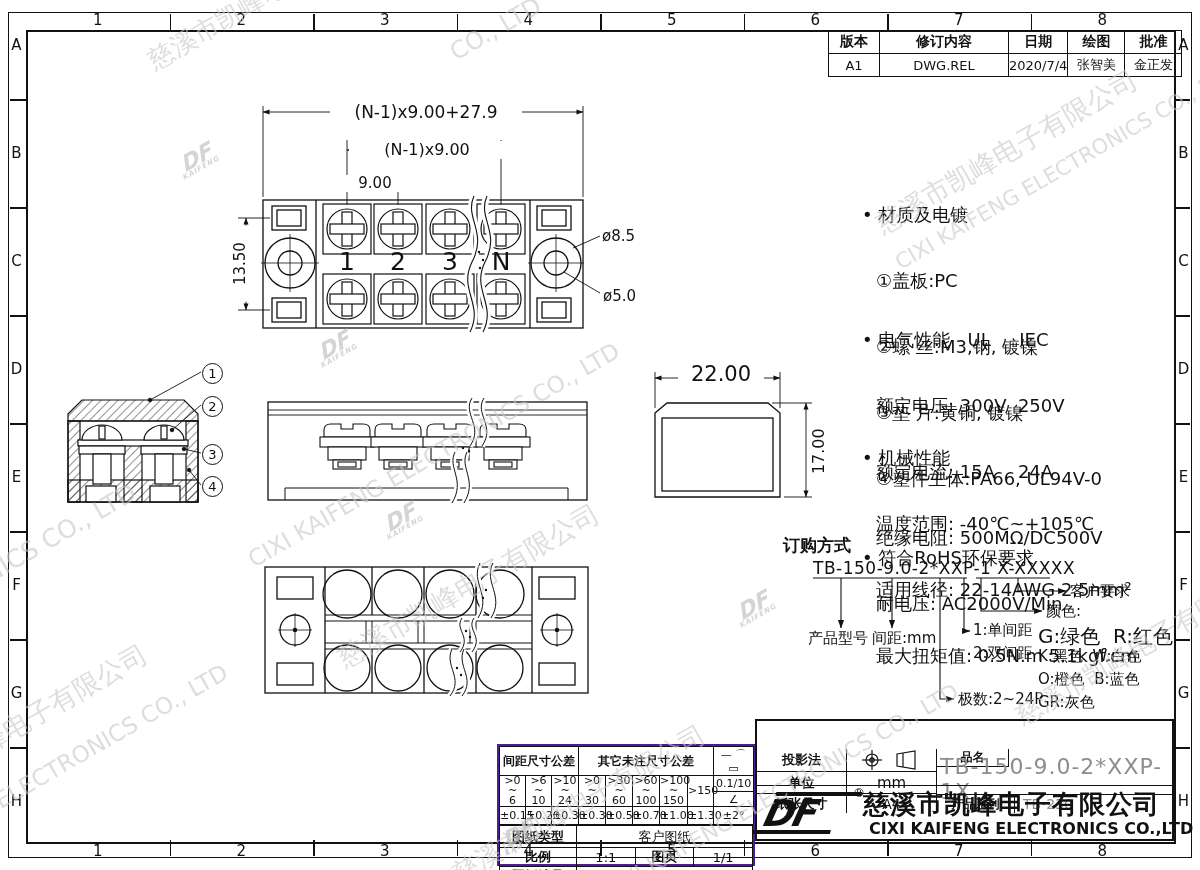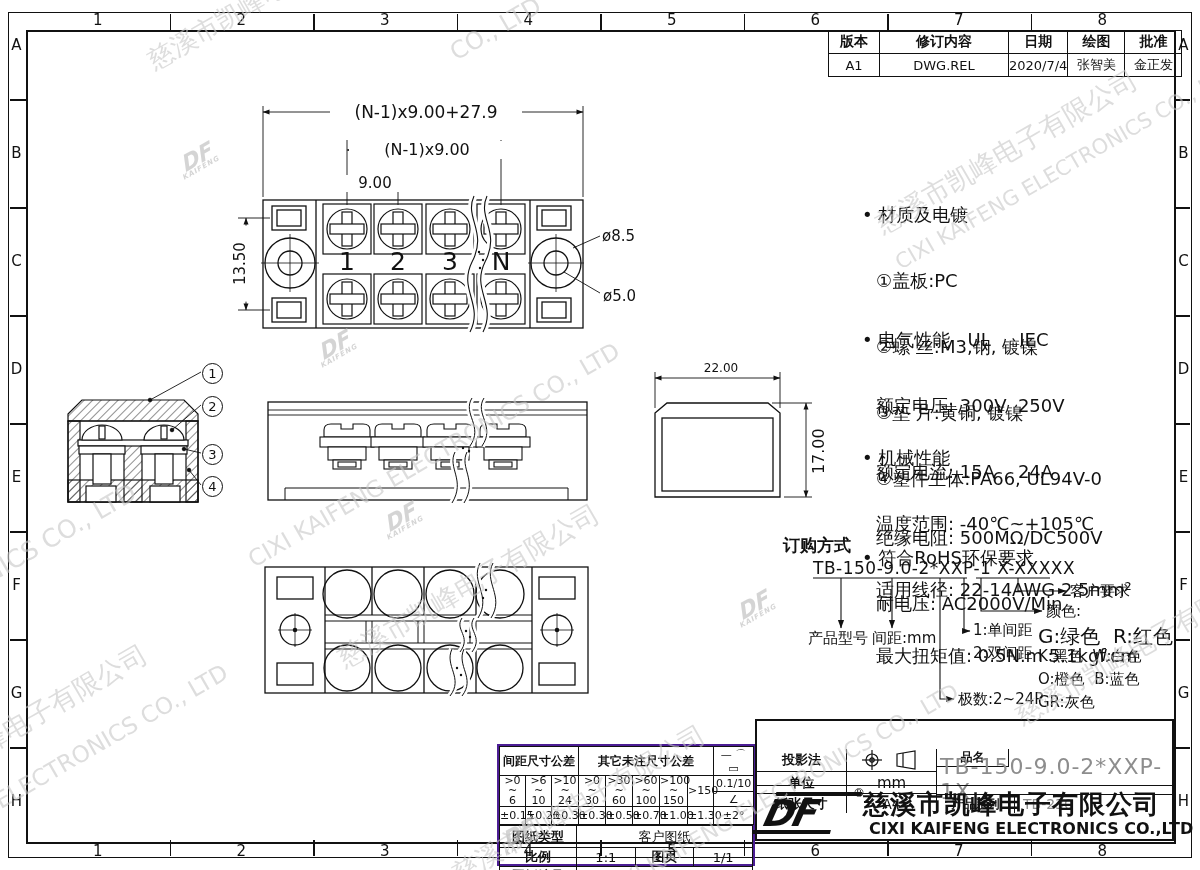--- a/index.html
+++ b/index.html
@@ -343,21 +343,21 @@
     </tr>
   </tbody>
     </table>
 
   <div class="lbl ctr dimtxt" style="left:330px;top:103px;width:186px;font-size:17px;z-index:3">(N-1)x9.00+27.9</div>
   <div class="lbl ctr dimtxt" style="left:349px;top:141px;width:150px;font-size:16px;z-index:3">(N-1)x9.00</div>
   <div class="lbl ctr dimtxt" style="left:346px;top:175px;width:52px;font-size:15px;z-index:3">9.00</div>
   <div class="lbl ctr dimtxt rot90" style="left:203px;top:255px;width:70px;font-size:15px;z-index:3">13.50</div>
   <div class="lbl" style="left:602px;top:228px;font-size:15px;z-index:3">ø8.5</div>
   <div class="lbl" style="left:603px;top:288px;font-size:15px;z-index:3">ø5.0</div>
-  <div class="lbl ctr dimtxt" style="left:678px;top:362px;width:80px;font-size:12px;z-index:3">22.00</div>
+  <div class="lbl ctr dimtxt" style="left:678px;top:362px;width:80px;font-size:21px;z-index:3">22.00</div>
   <div class="lbl ctr dimtxt rot90" style="left:781px;top:442px;width:70px;font-size:16px;z-index:3">17.00</div>
 
   <div class="polelbl" style="left:334px;top:247px">1</div>
   <div class="polelbl" style="left:385px;top:247px">2</div>
   <div class="polelbl" style="left:437px;top:247px">3</div>
   <div class="polelbl" style="left:488px;top:247px">N</div>
 
   <div class="callout" style="left:202px;top:363px">1</div>
   <div class="callout" style="left:202px;top:396px">2</div>
   <div class="callout" style="left:202px;top:444px">3</div>

